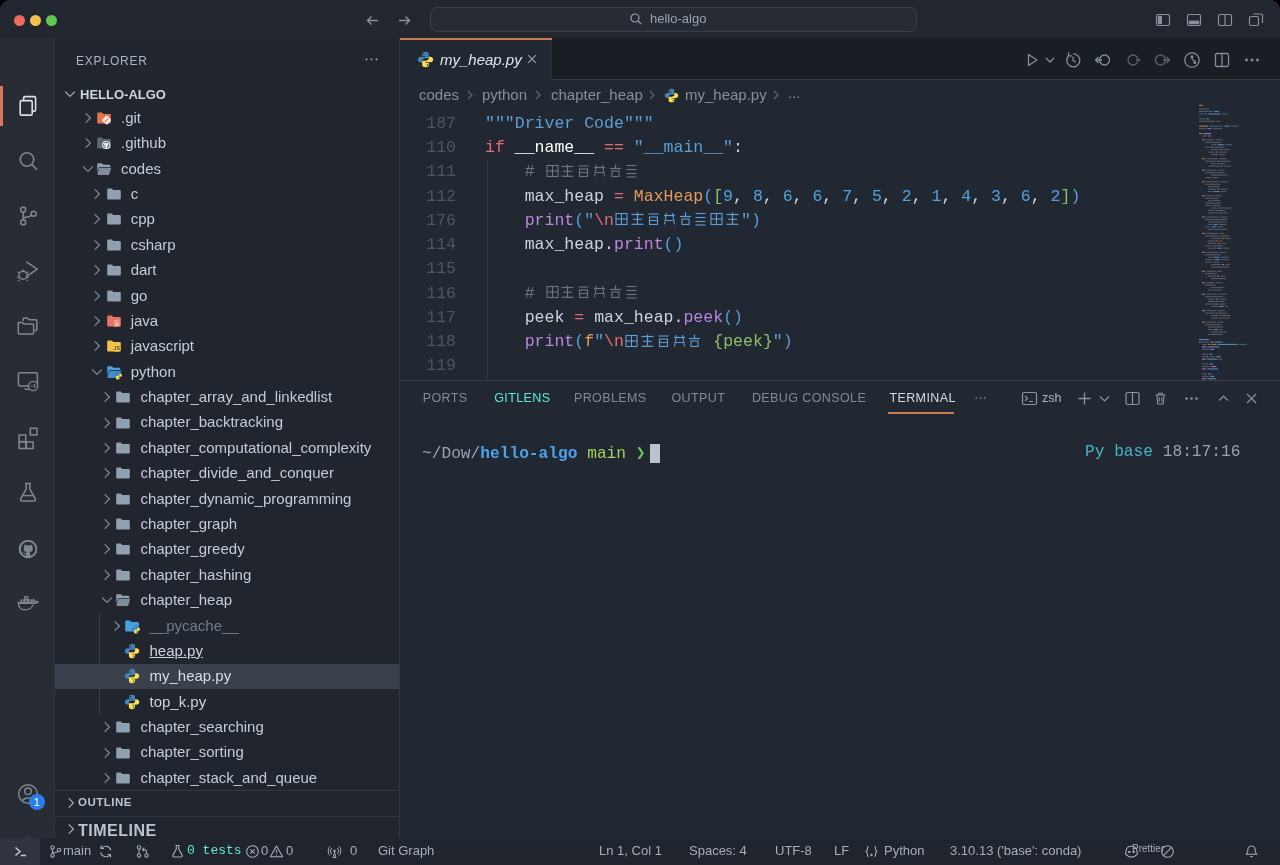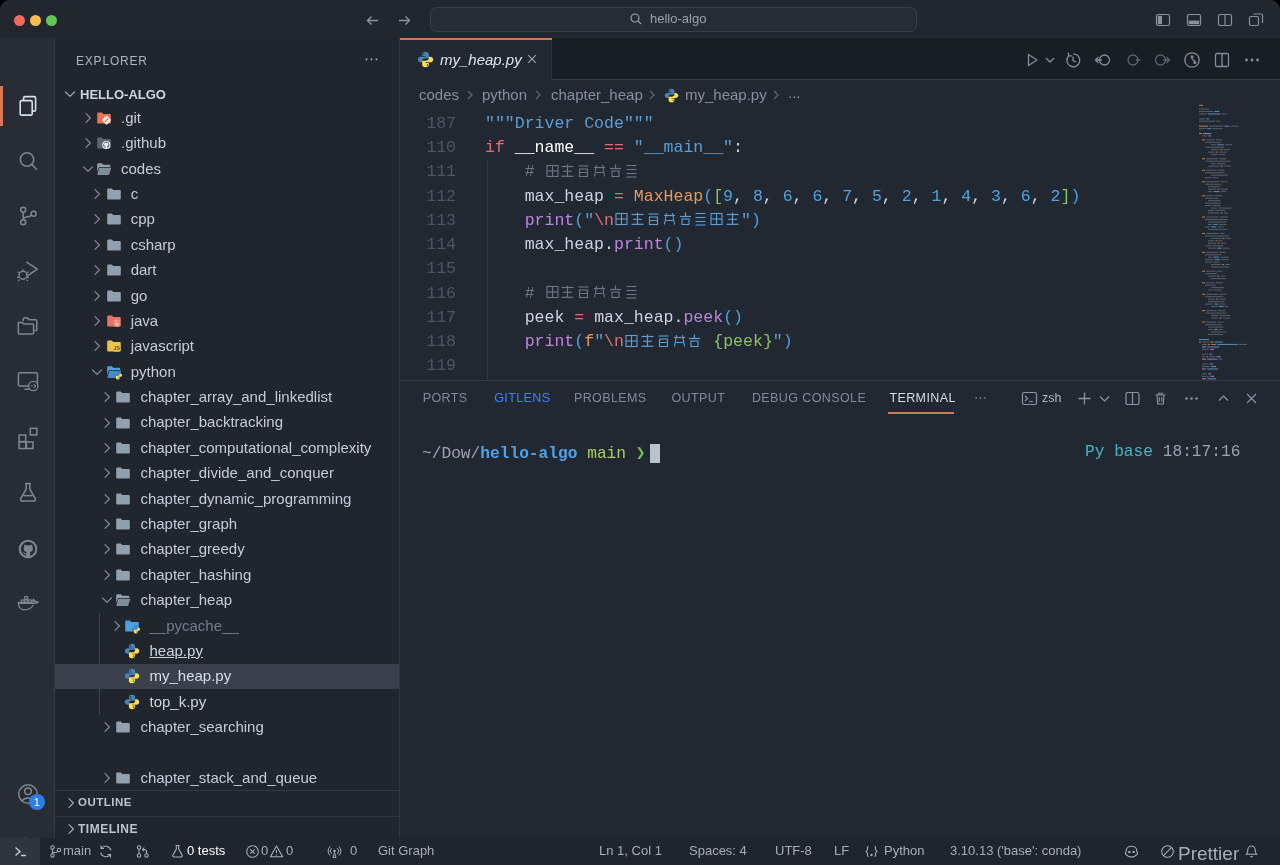--- a/index.html
+++ b/index.html
@@ -353,40 +353,49 @@
         </div>
 <div style="position:absolute;left:0;top:676.5px;width:344px;height:25.39px;">
           <span style="position:absolute;left:43.9px;top:4.7px;"><svg style="" width="16" height="16" viewBox="0 0 16 16">
               <path d="M6 3.6 L10.4 8 L6 12.4" stroke="#7d8692" stroke-width="1.3" fill="none" stroke-linecap="round" stroke-linejoin="round"></path>
             </svg></span>
           <span style="position:absolute;left:60.4px;top:4.7px;"><svg style="" width="16" height="16" viewBox="0 0 16 16">
               <path fill="#90a0ae" d="M1.2 3.6c0-.7.5-1.2 1.2-1.2h3.4l1.5 1.5h6.3c.7 0 1.2.5 1.2 1.2v7.3c0 .7-.5 1.2-1.2 1.2H2.4c-.7 0-1.2-.5-1.2-1.2z"></path>
             </svg></span>
           <span style="position:absolute;left:85.4px;top:3.5px;font-size:15px;color:#c3ccd8;white-space:nowrap;">chapter_searching</span>
         </div>
+<div style="position:absolute;left:0;top:701.9px;width:344px;height:25.39px;">
+          <span style="position:absolute;left:43.9px;top:4.7px;"><svg style="" width="16" height="16" viewBox="0 0 16 16">
+              <path d="M6 3.6 L10.4 8 L6 12.4" stroke="#7d8692" stroke-width="1.3" fill="none" stroke-linecap="round" stroke-linejoin="round"></path>
+            </svg></span>
+          <span style="position:absolute;left:60.4px;top:4.7px;"><svg style="" width="16" height="16" viewBox="0 0 16 16">
+              <path fill="#90a0ae" d="M1.2 3.6c0-.7.5-1.2 1.2-1.2h3.4l1.5 1.5h6.3c.7 0 1.2.5 1.2 1.2v7.3c0 .7-.5 1.2-1.2 1.2H2.4c-.7 0-1.2-.5-1.2-1.2z"></path>
+            </svg></span>
+          <span style="position:absolute;left:85.4px;top:3.5px;font-size:15px;color:#c3ccd8;white-space:nowrap;">chapter_sorting</span>
+        </div>
 <div style="position:absolute;left:0;top:727.3px;width:344px;height:25.39px;">
           <span style="position:absolute;left:43.9px;top:4.7px;"><svg style="" width="16" height="16" viewBox="0 0 16 16">
               <path d="M6 3.6 L10.4 8 L6 12.4" stroke="#7d8692" stroke-width="1.3" fill="none" stroke-linecap="round" stroke-linejoin="round"></path>
             </svg></span>
           <span style="position:absolute;left:60.4px;top:4.7px;"><svg style="" width="16" height="16" viewBox="0 0 16 16">
               <path fill="#90a0ae" d="M1.2 3.6c0-.7.5-1.2 1.2-1.2h3.4l1.5 1.5h6.3c.7 0 1.2.5 1.2 1.2v7.3c0 .7-.5 1.2-1.2 1.2H2.4c-.7 0-1.2-.5-1.2-1.2z"></path>
             </svg></span>
           <span style="position:absolute;left:85.4px;top:3.5px;font-size:15px;color:#c3ccd8;white-space:nowrap;">chapter_stack_and_queue</span>
         </div>
         <div style="position:absolute;left:43.9px;top:575.0px;width:1px;height:101.5px;background:#3a4150;"></div>
         <div style="position:absolute;left:0;top:752.0px;width:344px;height:1px;background:#323843;"></div>
         <span style="position:absolute;left:8px;top:757.2px;"><svg style="" width="16" height="16" viewBox="0 0 16 16">
             <path d="M6 3.6 L10.4 8 L6 12.4" stroke="#9aa3af" stroke-width="1.3" fill="none" stroke-linecap="round" stroke-linejoin="round"></path>
           </svg></span>
         <span style="position:absolute;left:23px;top:758.2px;font-size:11.5px;font-weight:bold;letter-spacing:0.5px;color:#bcc4cf;">OUTLINE</span>
         <div style="position:absolute;left:0;top:778.0px;width:344px;height:1px;background:#323843;"></div>
         <span style="position:absolute;left:8px;top:783.0px;"><svg style="" width="16" height="16" viewBox="0 0 16 16">
             <path d="M6 3.6 L10.4 8 L6 12.4" stroke="#9aa3af" stroke-width="1.3" fill="none" stroke-linecap="round" stroke-linejoin="round"></path>
           </svg></span>
-        <span style="position:absolute;left:23px;top:784.0px;font-size:12px;font-weight:bold;letter-spacing:0.5px;color:#bcc4cf;">TIMELINE</span>
+        <span style="position:absolute;left:23px;top:784.0px;font-size:16px;font-weight:bold;letter-spacing:0.5px;color:#bcc4cf;">TIMELINE</span>
       </div>
   </div>
   <div class="abs" style="left:399px;top:38px;width:1px;height:800px;background:#333840;"></div>
 
   <div class="abs" style="left:400px;top:38px;width:880px;height:342px;background:#222831;">
 
     <div class="abs" style="left:0;top:0;width:880px;height:42px;background:#191d24;border-bottom:1px solid #353a43;"></div>
     <div class="abs" style="left:0;top:0;width:152px;height:42px;background:#222831;border-right:1px solid #2b313a;">
       <div class="abs" style="left:0;top:0;width:152px;height:2px;background:#cc7a52;"></div>
       <span class="abs" style="left:17px;top:12.5px;"><svg width="17" height="17" viewBox="0 0 16 16">
@@ -509,21 +518,21 @@
               </svg><svg width="15.9" height="16" viewBox="0 0 15.9 16" style="vertical-align:-2.5px">
                 <g transform="translate(0.5,0.5)">
                   <line x1="2" y1="2" x2="12" y2="2" stroke="#6e7683" stroke-width="1.1"></line>
                   <line x1="2" y1="6" x2="12" y2="6" stroke="#6e7683" stroke-width="1.1"></line>
                   <line x1="2" y1="10" x2="12" y2="10" stroke="#6e7683" stroke-width="1.1"></line>
                   <line x1="2" y1="13.5" x2="12" y2="13.5" stroke="#6e7683" stroke-width="1.1"></line>
                 </g>
               </svg></div>
 <div style="position:absolute;left:20px;top:184.5px;width:36px;text-align:right;font-family:'Liberation Mono',monospace;font-size:16.55px;line-height:24.27px;color:#4e5663;">112</div>
 <div style="position:absolute;left:85px;top:184.5px;font-family:'Liberation Mono',monospace;font-size:16.55px;line-height:24.27px;white-space:pre;"><span style="color:#ccd4e2;">    max_heap </span><span style="color:#e06c75;">=</span><span style="color:#ccd4e2;"> </span><span style="color:#e59a5c;">MaxHeap</span><span style="color:#4f9fdd;">(</span><span style="color:#8ac26a;">[</span><span style="color:#4fa3e0;">9</span><span style="color:#ccd4e2;">, </span><span style="color:#4fa3e0;">8</span><span style="color:#ccd4e2;">, </span><span style="color:#4fa3e0;">6</span><span style="color:#ccd4e2;">, </span><span style="color:#4fa3e0;">6</span><span style="color:#ccd4e2;">, </span><span style="color:#4fa3e0;">7</span><span style="color:#ccd4e2;">, </span><span style="color:#4fa3e0;">5</span><span style="color:#ccd4e2;">, </span><span style="color:#4fa3e0;">2</span><span style="color:#ccd4e2;">, </span><span style="color:#4fa3e0;">1</span><span style="color:#ccd4e2;">, </span><span style="color:#4fa3e0;">4</span><span style="color:#ccd4e2;">, </span><span style="color:#4fa3e0;">3</span><span style="color:#ccd4e2;">, </span><span style="color:#4fa3e0;">6</span><span style="color:#ccd4e2;">, </span><span style="color:#4fa3e0;">2</span><span style="color:#8ac26a;">]</span><span style="color:#4f9fdd;">)</span></div>
-<div style="position:absolute;left:20px;top:208.8px;width:36px;text-align:right;font-family:'Liberation Mono',monospace;font-size:16.55px;line-height:24.27px;color:#4e5663;">113</div>
+<div style="position:absolute;left:20px;top:208.8px;width:36px;text-align:right;font-family:'Liberation Mono',monospace;font-size:16.55px;line-height:24.27px;color:#4e5663;">176</div>
 <div style="position:absolute;left:85px;top:208.8px;font-family:'Liberation Mono',monospace;font-size:16.55px;line-height:24.27px;white-space:pre;"><span style="color:#ccd4e2;">    </span><span style="color:#bb85e0;">print</span><span style="color:#4f9fdd;">(</span><span style="color:#5c9fd6;">"</span><span style="color:#e06c75;">\n</span><svg width="15.9" height="16" viewBox="0 0 15.9 16" style="vertical-align:-2.5px">
                 <g transform="translate(0.5,0.5)">
                   <rect x="1.5" y="2" width="11" height="11" fill="none" stroke="#5c9fd6" stroke-width="1.1"></rect>
                   <line x1="1.5" y1="7.5" x2="12.5" y2="7.5" stroke="#5c9fd6" stroke-width="1.1"></line>
                   <line x1="7" y1="2" x2="7" y2="13" stroke="#5c9fd6" stroke-width="1.1"></line>
                 </g>
               </svg><svg width="15.9" height="16" viewBox="0 0 15.9 16" style="vertical-align:-2.5px">
                 <g transform="translate(0.5,0.5)">
                   <line x1="1" y1="3" x2="13" y2="3" stroke="#5c9fd6" stroke-width="1.2"></line>
                   <line x1="1" y1="12.8" x2="13" y2="12.8" stroke="#5c9fd6" stroke-width="1.2"></line>
@@ -873,21 +882,21 @@
               <rect x="11.2" y="288.0" width="10.0" height="1.1" fill="#5c9fd6" opacity="0.8"></rect>
             </svg></span>
       </div>
     </div>
   </div>
 
   <div class="abs" style="left:400px;top:380px;width:880px;height:458px;background:#222831;border-top:1px solid #363b44;">
   </div>
   <div class="abs" style="left:0;top:0;width:1280px;height:865px;pointer-events:none;">
     <span style="position:absolute;left:422.7px;top:391px;font-size:12.5px;letter-spacing:0.4px;color:#828b98;">PORTS</span>
-      <span style="position:absolute;left:494.2px;top:391px;font-size:12.5px;letter-spacing:0.4px;color:#3b82f6;">GITLENS</span>
+      <span style="position:absolute;left:494.2px;top:391px;font-size:12.5px;letter-spacing:0.4px;color:#5eead4;">GITLENS</span>
       <span style="position:absolute;left:573.9px;top:391px;font-size:12.5px;letter-spacing:0.4px;color:#828b98;">PROBLEMS</span>
       <span style="position:absolute;left:671.5px;top:391px;font-size:12.5px;letter-spacing:0.4px;color:#828b98;">OUTPUT</span>
       <span style="position:absolute;left:751.9px;top:391px;font-size:12.5px;letter-spacing:0.4px;color:#828b98;">DEBUG CONSOLE</span>
       <span style="position:absolute;left:889.4px;top:391px;font-size:12.5px;letter-spacing:0.4px;color:#d5dbe4;">TERMINAL</span>
       <div style="position:absolute;left:888px;top:412px;width:66px;height:2px;background:#cd7a52;"></div>
       <span style="position:absolute;left:974px;top:390px;color:#828b98;font-size:13px;letter-spacing:1px;">⋯</span>
     <span style="position:absolute;left:1021px;top:390px;"><svg style="" width="17" height="17" viewBox="0 0 17 17">
           <rect x="1.5" y="2.5" width="14" height="12" rx="1.5" fill="none" stroke="#8a93a0" stroke-width="1.2"></rect>
           <path d="M4 6l2.5 2.5L4 11 M8 11.5h4" stroke="#8a93a0" stroke-width="1.2" fill="none"></path>
         </svg></span>
@@ -940,21 +949,21 @@
         </svg></span>
       <span style="position:absolute;left:135px;top:6px;"><svg style="" width="15" height="15" viewBox="0 0 15 15">
           <circle cx="4" cy="3.5" r="1.7" fill="none" stroke="#a6aeba" stroke-width="1.1"></circle>
           <circle cx="4" cy="11.5" r="1.7" fill="none" stroke="#a6aeba" stroke-width="1.1"></circle>
           <circle cx="11.5" cy="11.5" r="1.7" fill="none" stroke="#a6aeba" stroke-width="1.1"></circle>
           <path d="M4 5.2v4.6 M11.5 9.8V7.5a2 2 0 00-2-2H8 M9.3 3.5L7.5 5.5l1.8 2" fill="none" stroke="#a6aeba" stroke-width="1.1"></path>
         </svg></span>
       <span style="position:absolute;left:170px;top:6px;"><svg style="" width="15" height="15" viewBox="0 0 15 15">
           <path d="M5.5 1.5h4 M6.3 1.5v3.6l-3.4 6a1.2 1.2 0 001 1.9h7.2a1.2 1.2 0 001-1.9l-3.4-6V1.5" fill="none" stroke="#a6aeba" stroke-width="1.1"></path>
         </svg></span>
-      <span style="position:absolute;left:187px;top:5px;font-size:13px;color:#ffffff;white-space:nowrap;">0 tests</span>
+      <span style="position:absolute;left:187px;top:5px;font-size:13px;color:#5eead4;white-space:nowrap;font-family:Liberation Mono, monospace;">0 tests</span>
       <span style="position:absolute;left:245px;top:6px;"><svg style="" width="15" height="15" viewBox="0 0 15 15">
           <circle cx="7.5" cy="7.5" r="5.8" fill="none" stroke="#a6aeba" stroke-width="1.1"></circle>
           <path d="M5.3 5.3l4.4 4.4 M9.7 5.3l-4.4 4.4" stroke="#a6aeba" stroke-width="1.1"></path>
         </svg></span>
       <span style="position:absolute;left:261px;top:5px;font-size:13px;color:#a6aeba;white-space:nowrap;">0</span>
       <span style="position:absolute;left:269px;top:6px;"><svg style="" width="15" height="15" viewBox="0 0 15 15">
           <path d="M7.5 2 L13.6 12.7 H1.4 Z" fill="none" stroke="#a6aeba" stroke-width="1.1" stroke-linejoin="round"></path>
           <path d="M7.5 6v3 M7.5 10.6v.9" stroke="#a6aeba" stroke-width="1.1"></path>
         </svg></span>
       <span style="position:absolute;left:286px;top:5px;font-size:13px;color:#a6aeba;white-space:nowrap;">0</span>
@@ -976,17 +985,17 @@
       <span style="position:absolute;left:950px;top:5px;font-size:13px;color:#a6aeba;white-space:nowrap;">3.10.13 ('base': conda)</span>
       <span style="position:absolute;left:1124px;top:6px;"><svg style="" width="15" height="15" viewBox="0 0 15 15">
           <path d="M7.5 2.2c-3 0-5.3 1.7-5.3 4.6 0 .8-.2 1.4-.6 1.8v1.6c1.7 2 3.8 2.9 5.9 2.9s4.2-1 5.9-2.9V8.6c-.4-.4-.6-1-.6-1.8 0-2.9-2.3-4.6-5.3-4.6z" fill="none" stroke="#a6aeba" stroke-width="1.1"></path>
           <rect x="4" y="7" width="2.7" height="2.1" rx="1" fill="#a6aeba"></rect>
           <rect x="8.3" y="7" width="2.7" height="2.1" rx="1" fill="#a6aeba"></rect>
         </svg></span>
       <span style="position:absolute;left:1160px;top:6px;"><svg style="" width="15" height="15" viewBox="0 0 15 15">
           <circle cx="7.5" cy="7.5" r="5.8" fill="none" stroke="#a6aeba" stroke-width="1.1"></circle>
           <line x1="3.4" y1="11.6" x2="11.6" y2="3.4" stroke="#a6aeba" stroke-width="1.1"></line>
         </svg></span>
-      <span style="position:absolute;left:1178px;top:5px;font-size:19px;color:#a6aeba;white-space:nowrap;">Prettier</span>
+      <span style="position:absolute;left:1132px;top:5px;font-size:10px;color:#a6aeba;white-space:nowrap;">Prettier</span>
       <span style="position:absolute;left:1244px;top:6px;"><svg style="" width="15" height="15" viewBox="0 0 15 15">
           <path d="M7.5 2a3.6 3.6 0 013.6 3.6c0 3 .8 4 1.4 4.6H2.5c.6-.6 1.4-1.6 1.4-4.6A3.6 3.6 0 017.5 2z M6.3 12.1a1.3 1.3 0 002.4 0" fill="none" stroke="#a6aeba" stroke-width="1.1"></path>
         </svg></span>
   </div>
 </div>
 </body></html>

